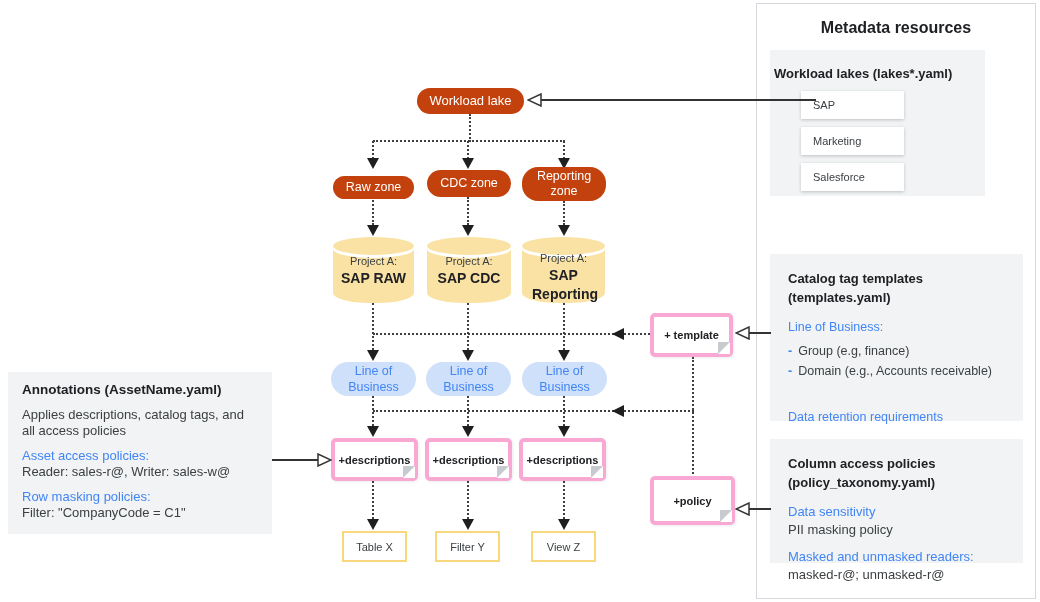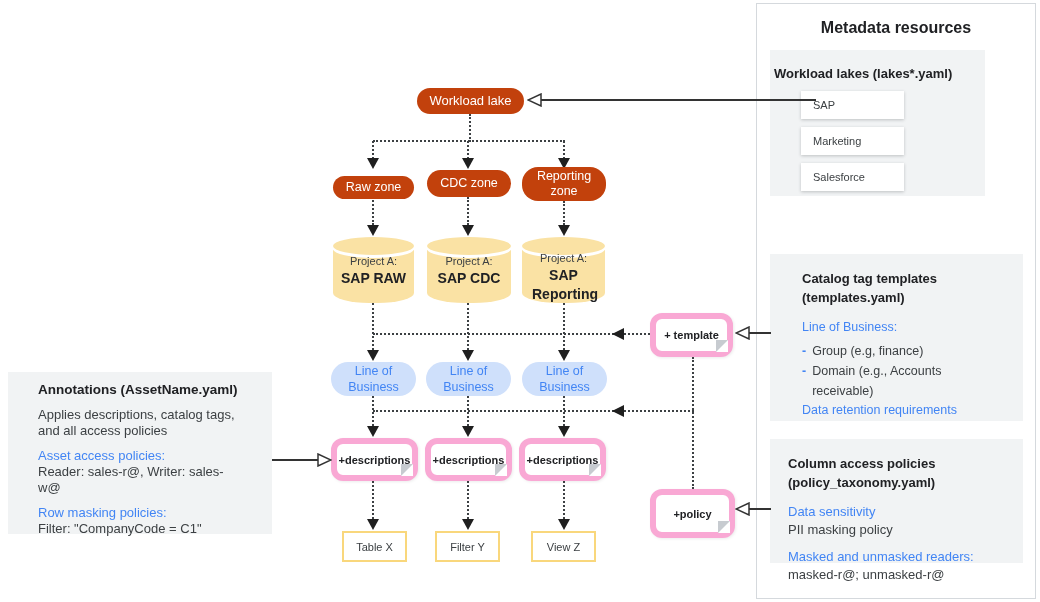--- a/index.html
+++ b/index.html
@@ -27,46 +27,46 @@
     display:flex; align-items:center; justify-content:center; text-align:center;
     font-size:12.5px; line-height:1.3; z-index:3; }
   .cyl { position:absolute; z-index:3; }
   .cyl .c-body { position:absolute; top:13px; left:0; right:0; bottom:0; background:#FAE2A4;
     border-radius:0 0 45% 45% / 0 0 10px 10px; }
   .cyl .c-top-w { position:absolute; top:3px; left:0; right:0; height:18px; border-radius:50%; background:#fff; }
   .cyl .c-top-y { position:absolute; top:0; left:0; right:0; height:18px; border-radius:50%; background:#FAE2A4; }
   .cyl .c-txt { position:absolute; top:17px; left:0; right:0; text-align:center;
     font-size:11px; color:#3C4043; line-height:1.35; }
   .cyl .c-txt b { color:#202124; font-size:14px; }
-  .note { position:absolute; background:#fff; border:6px solid #f9a8d4; border-radius:12px;
+  .note { position:absolute; background:#fff; border:4px solid #f9a8d4; border-radius:5px;
     display:flex; align-items:center; justify-content:center; text-align:center;
     font-size:11px; font-weight:600; color:#202124; z-index:3;
     box-shadow:1px 1px 3px rgba(0,0,0,0.08); }
   .fold { position:absolute; bottom:-1px; right:-1px; width:0; height:0;
     border-top:12px solid #C7CBD0; border-right:12px solid #fff; }
   .tbl { position:absolute; background:#fff; border:2px solid #F9D77C;
     display:flex; align-items:center; justify-content:center;
     font-size:11px; color:#3C4043; z-index:3; }
   
   .gray-panel { position:absolute; background:#F1F3F4; z-index:2; }
-  #annotations-panel { left:8px; top:372px; width:264px; height:162px; padding:9px 30px; font-size:13px; line-height:16px; }
+  #annotations-panel { left:8px; top:372px; width:264px; height:162px; padding:9px 14px; font-size:13px; line-height:16px; }
   #annotations-panel .p-title { font-size:13.5px; font-weight:bold; color:#202124; line-height:18px; margin-bottom:8px; }
   .blue-h { color:#4285F4; font-weight:500; }
   .mb9 { margin-bottom:9px; }
   #metadata-panel { position:absolute; left:756px; top:3px; width:280px; height:596px;
     background:#fff; border:1.5px solid #D5D9DD; z-index:2; }
   #metadata-panel .mp-title { text-align:center; font-size:16px; font-weight:bold; color:#202124; margin-top:15px; }
   .mp-sec { position:absolute; background:#F1F3F4; left:13px; }
   .mp-sec .s-title { font-weight:bold; font-size:13px; color:#202124; line-height:19px; }
   #sec-lakes { top:46px; width:215px; height:146px; padding:14px 4px; }
   .lake-card { width:103px; height:28px; margin-left:27px; margin-top:8px; background:#fff;
     box-shadow:0 1px 3px rgba(60,64,67,0.28); display:flex; align-items:center;
     padding-left:12px; font-size:11px; color:#3C4043; }
   .lake-card:first-of-type { margin-top:10px; }
-  #sec-catalog { top:250px; width:253px; height:167px; padding:15px 32px; font-size:12.5px; }
+  #sec-catalog { top:250px; width:253px; height:167px; padding:15px 18px; font-size:12.5px; }
   #sec-catalog .s-title { margin-bottom:12px; }
   .bullet { display:flex; line-height:20px; color:#3C4043; }
   .bullet .dash { color:#4285F4; font-weight:bold; margin-right:6px; }
   #sec-column { top:435px; width:253px; height:124px; padding:15px 18px; font-size:13px; }
   #sec-column .s-title { margin-bottom:12px; }
 </style>
 </head>
 <body>
 
 <div id="page">
@@ -197,21 +197,21 @@
   </div>
   <div class="note" style="left:519px; top:438px; width:87px; height:43px;">
     <span>+descriptions</span>
     <div class="fold"></div>
   </div>
 
   <div class="note" style="left:650px; top:313px; width:83px; height:44px;">
     <span>+ template</span>
     <div class="fold"></div>
   </div>
-  <div class="note" style="left:650px; top:489px; width:85px; height:49px;">
+  <div class="note" style="left:650px; top:476px; width:85px; height:49px;">
     <span>+policy</span>
     <div class="fold"></div>
   </div>
 
   <div class="tbl" style="left:342px; top:531px; width:65px; height:31px;">
     <span>Table X</span>
   </div>
   <div class="tbl" style="left:435px; top:531px; width:65px; height:31px;">
     <span>Filter Y</span>
   </div>
@@ -248,21 +248,21 @@
       <div class="s-title">Catalog tag templates (templates.yaml)</div>
       <div class="blue-h" style="line-height:17px; margin-bottom:5px;">Line of Business:</div>
       <div class="bullet">
         <span class="dash">-</span>
         <span>Group (e.g, finance)</span>
       </div>
       <div class="bullet">
         <span class="dash">-</span>
         <span>Domain (e.g., Accounts receivable)</span>
       </div>
-      <div class="blue-h" style="margin-top:2px;">Data retention requirements</div>
+      <div class="blue-h" style="margin-top:29px;">Data retention requirements</div>
     </div>
 
     <div class="mp-sec" id="sec-column">
       <div class="s-title">Column access policies (policy_taxonomy.yaml)</div>
       <div class="blue-h" style="margin-bottom:3px;">Data sensitivity</div>
       <div style="margin-bottom:12px;">PII masking policy</div>
       <div class="blue-h" style="margin-bottom:3px;">Masked and unmasked readers:</div>
       <div>masked-r@; unmasked-r@</div>
     </div>
   </div>

